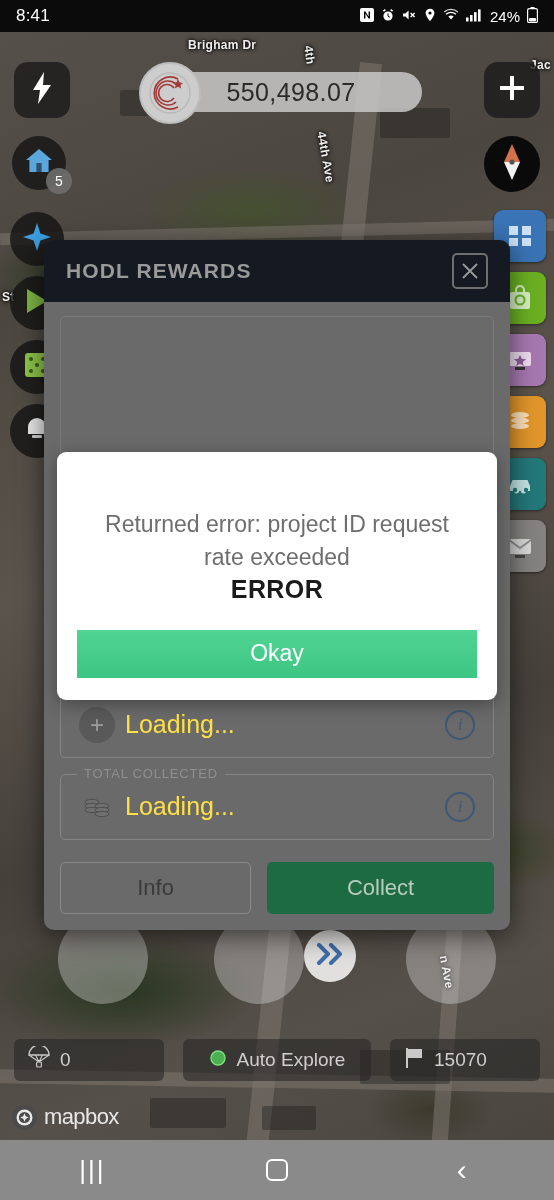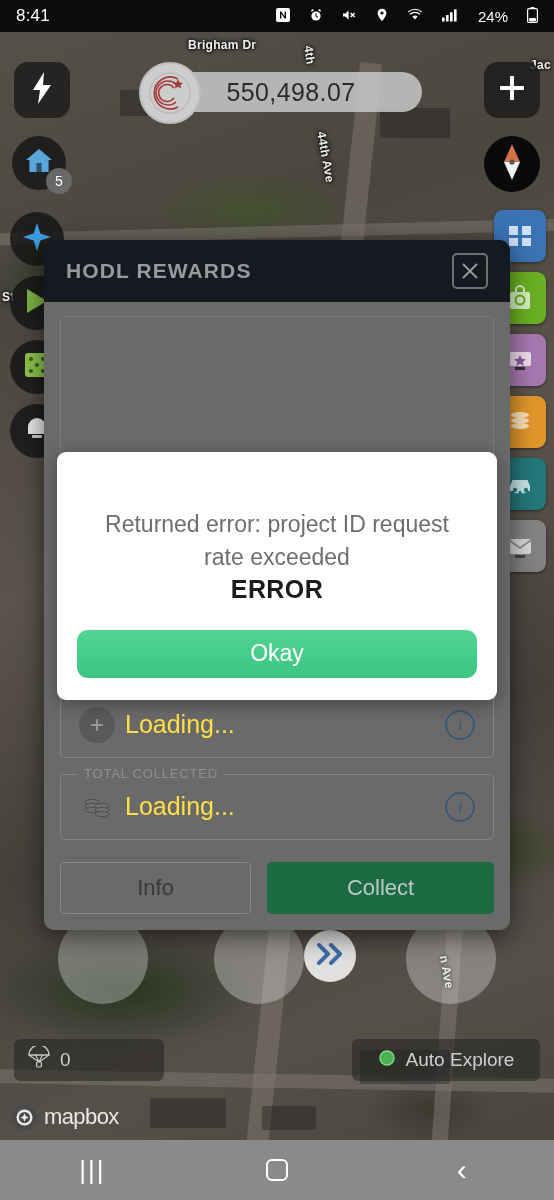--- a/index.html
+++ b/index.html
@@ -37,21 +37,21 @@
     text-shadow: 0 0 3px #000, 0 0 5px #000; letter-spacing: .3px; white-space: nowrap;
   }
 
   
   #statusbar {
     position: absolute; left: 0; top: 0; width: 554px; height: 32px;
     background: #0b0b0b; color: #fff; display: flex; align-items: center;
     justify-content: space-between; padding: 0 16px; z-index: 60;
   }
   #statusbar .clock { font-size: 17px; font-weight: 500; letter-spacing: .2px; }
-  #statusbar .icons { display: flex; align-items: center; gap: 19px; font-size: 13px; }
+  #statusbar .icons { display: flex; align-items: center; gap: 7px; font-size: 13px; }
   #statusbar .icons .batt { font-size: 15px; font-weight: 500; margin-left: 2px; }
   .sb-ico { display: inline-block; line-height: 1; }
 
   
   .hud-sq {
     position: absolute; width: 56px; height: 56px; border-radius: 14px;
     background: rgba(26,26,26,.80); display: flex; align-items: center;
     justify-content: center; z-index: 20;
   }
   #btn-boost { left: 14px; top: 62px; }
@@ -208,21 +208,21 @@
   }
   #error-title {
     text-align: center; font-size: 25px; font-weight: 700; color: #1b1b1b;
     letter-spacing: .4px;
   }
   #error-message {
     text-align: center; font-size: 23px; color: #6e6e6e; line-height: 1.45;
     margin-top: 22px; padding: 0 10px;
   }
   #error-ok {
-    margin-top: 26px; height: 48px; border-radius: 11px;
+    margin-top: 26px; height: 48px; border-radius: 0;
     background: linear-gradient(180deg, #51d494 0%, #3cc583 100%);
     color: #fff; font-size: 23px;
     display: flex; align-items: center; justify-content: center;
   }
 
   
   #navbar {
     position: absolute; left: 0; bottom: 0; width: 554px; height: 60px;
     background: #8a8a8a; display: flex; align-items: center;
     justify-content: space-around; z-index: 60;
@@ -467,20 +467,29 @@
       <span>0</span>
     </div>
     <div class="hud-chip" id="chip-explore">
       <span>
         <svg width="18" height="18" viewBox="0 0 18 18">
             <circle cx="9" cy="9" r="7" fill="#4caf50"></circle>
             <circle cx="9" cy="9" r="7" fill="none" stroke="#7fe07f" stroke-width="1.4"></circle>
           </svg>
       </span>
       <span>Auto Explore</span>
+    </div>
+    <div class="hud-chip" id="chip-flag">
+      <span>
+        <svg width="20" height="22" viewBox="0 0 20 22">
+            <rect x="2" y="1" width="2" height="20" fill="#c9c9c9"></rect>
+            <path d="M4 2h14v9H4z" fill="#c9c9c9"></path>
+          </svg>
+      </span>
+      <span>15070</span>
     </div>
   </div>
 
   <div id="mapbox">
     <span id="mb-logo">
       <svg width="17" height="17" viewBox="0 0 17 17">
           <circle cx="8.5" cy="8.5" r="8" fill="#e8e8e8"></circle>
           <circle cx="8.5" cy="8.5" r="5.6" fill="#4a4a4a"></circle>
           <path d="M8.5 4.2l1.3 3 3 1.3-3 1.3-1.3 3-1.3-3-3-1.3 3-1.3z" fill="#e8e8e8"></path>
         </svg>

